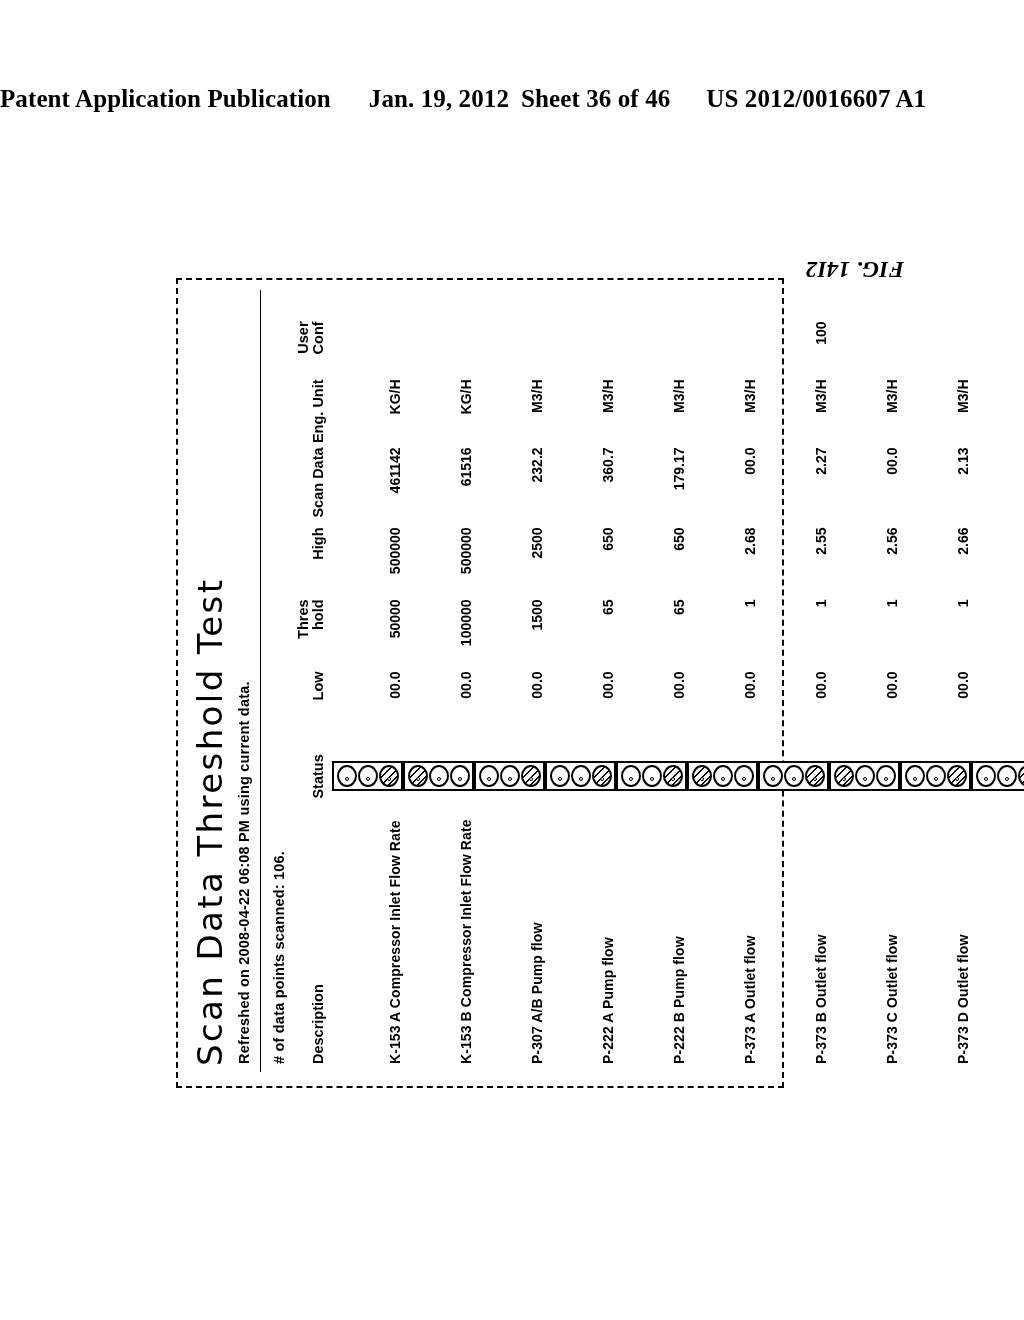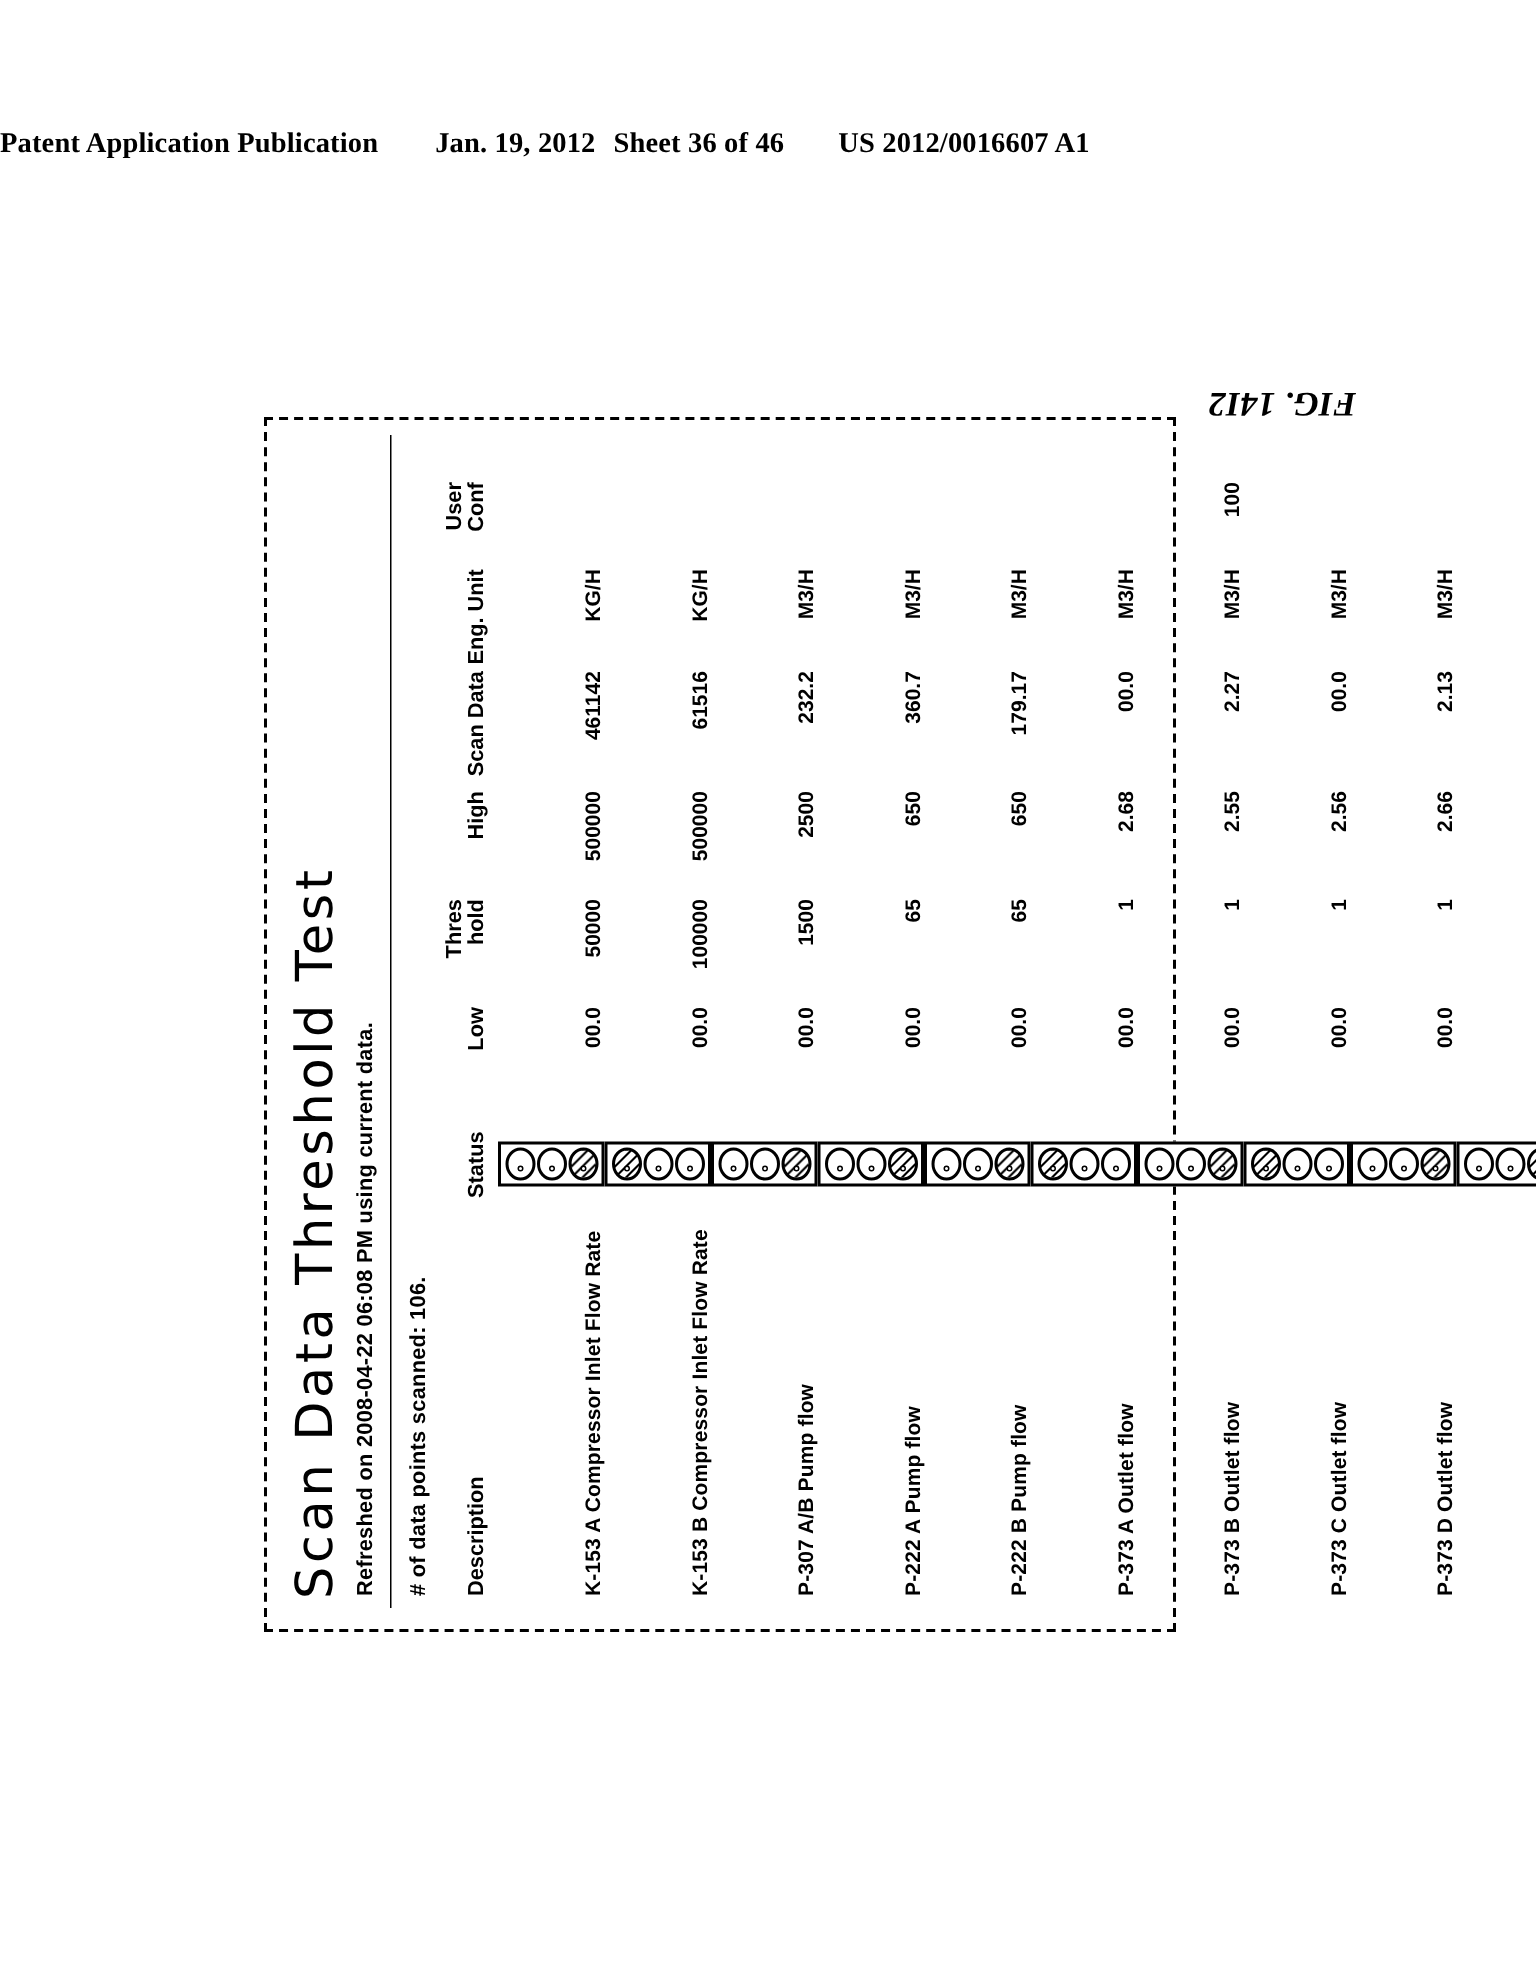--- a/index.html
+++ b/index.html
@@ -18,21 +18,21 @@
 
   
   .page-header {
     position: absolute;
     top: 85px;
     left: 0;
     width: 848px;
     text-align: left;
     font-family: "Liberation Serif", serif;
     font-weight: bold;
-    font-size: 19px;
+    font-size: 25px;
     letter-spacing: 0.1px;
     white-space: nowrap;
   }
   .page-header span { display: inline-block; vertical-align: baseline; }
   .ph-gap-a { width: 38px; display: inline-block; }
   .ph-gap-b { width: 12px; display: inline-block; }
   .ph-gap-c { width: 36px; display: inline-block; }
 
   
   .figure-frame {

